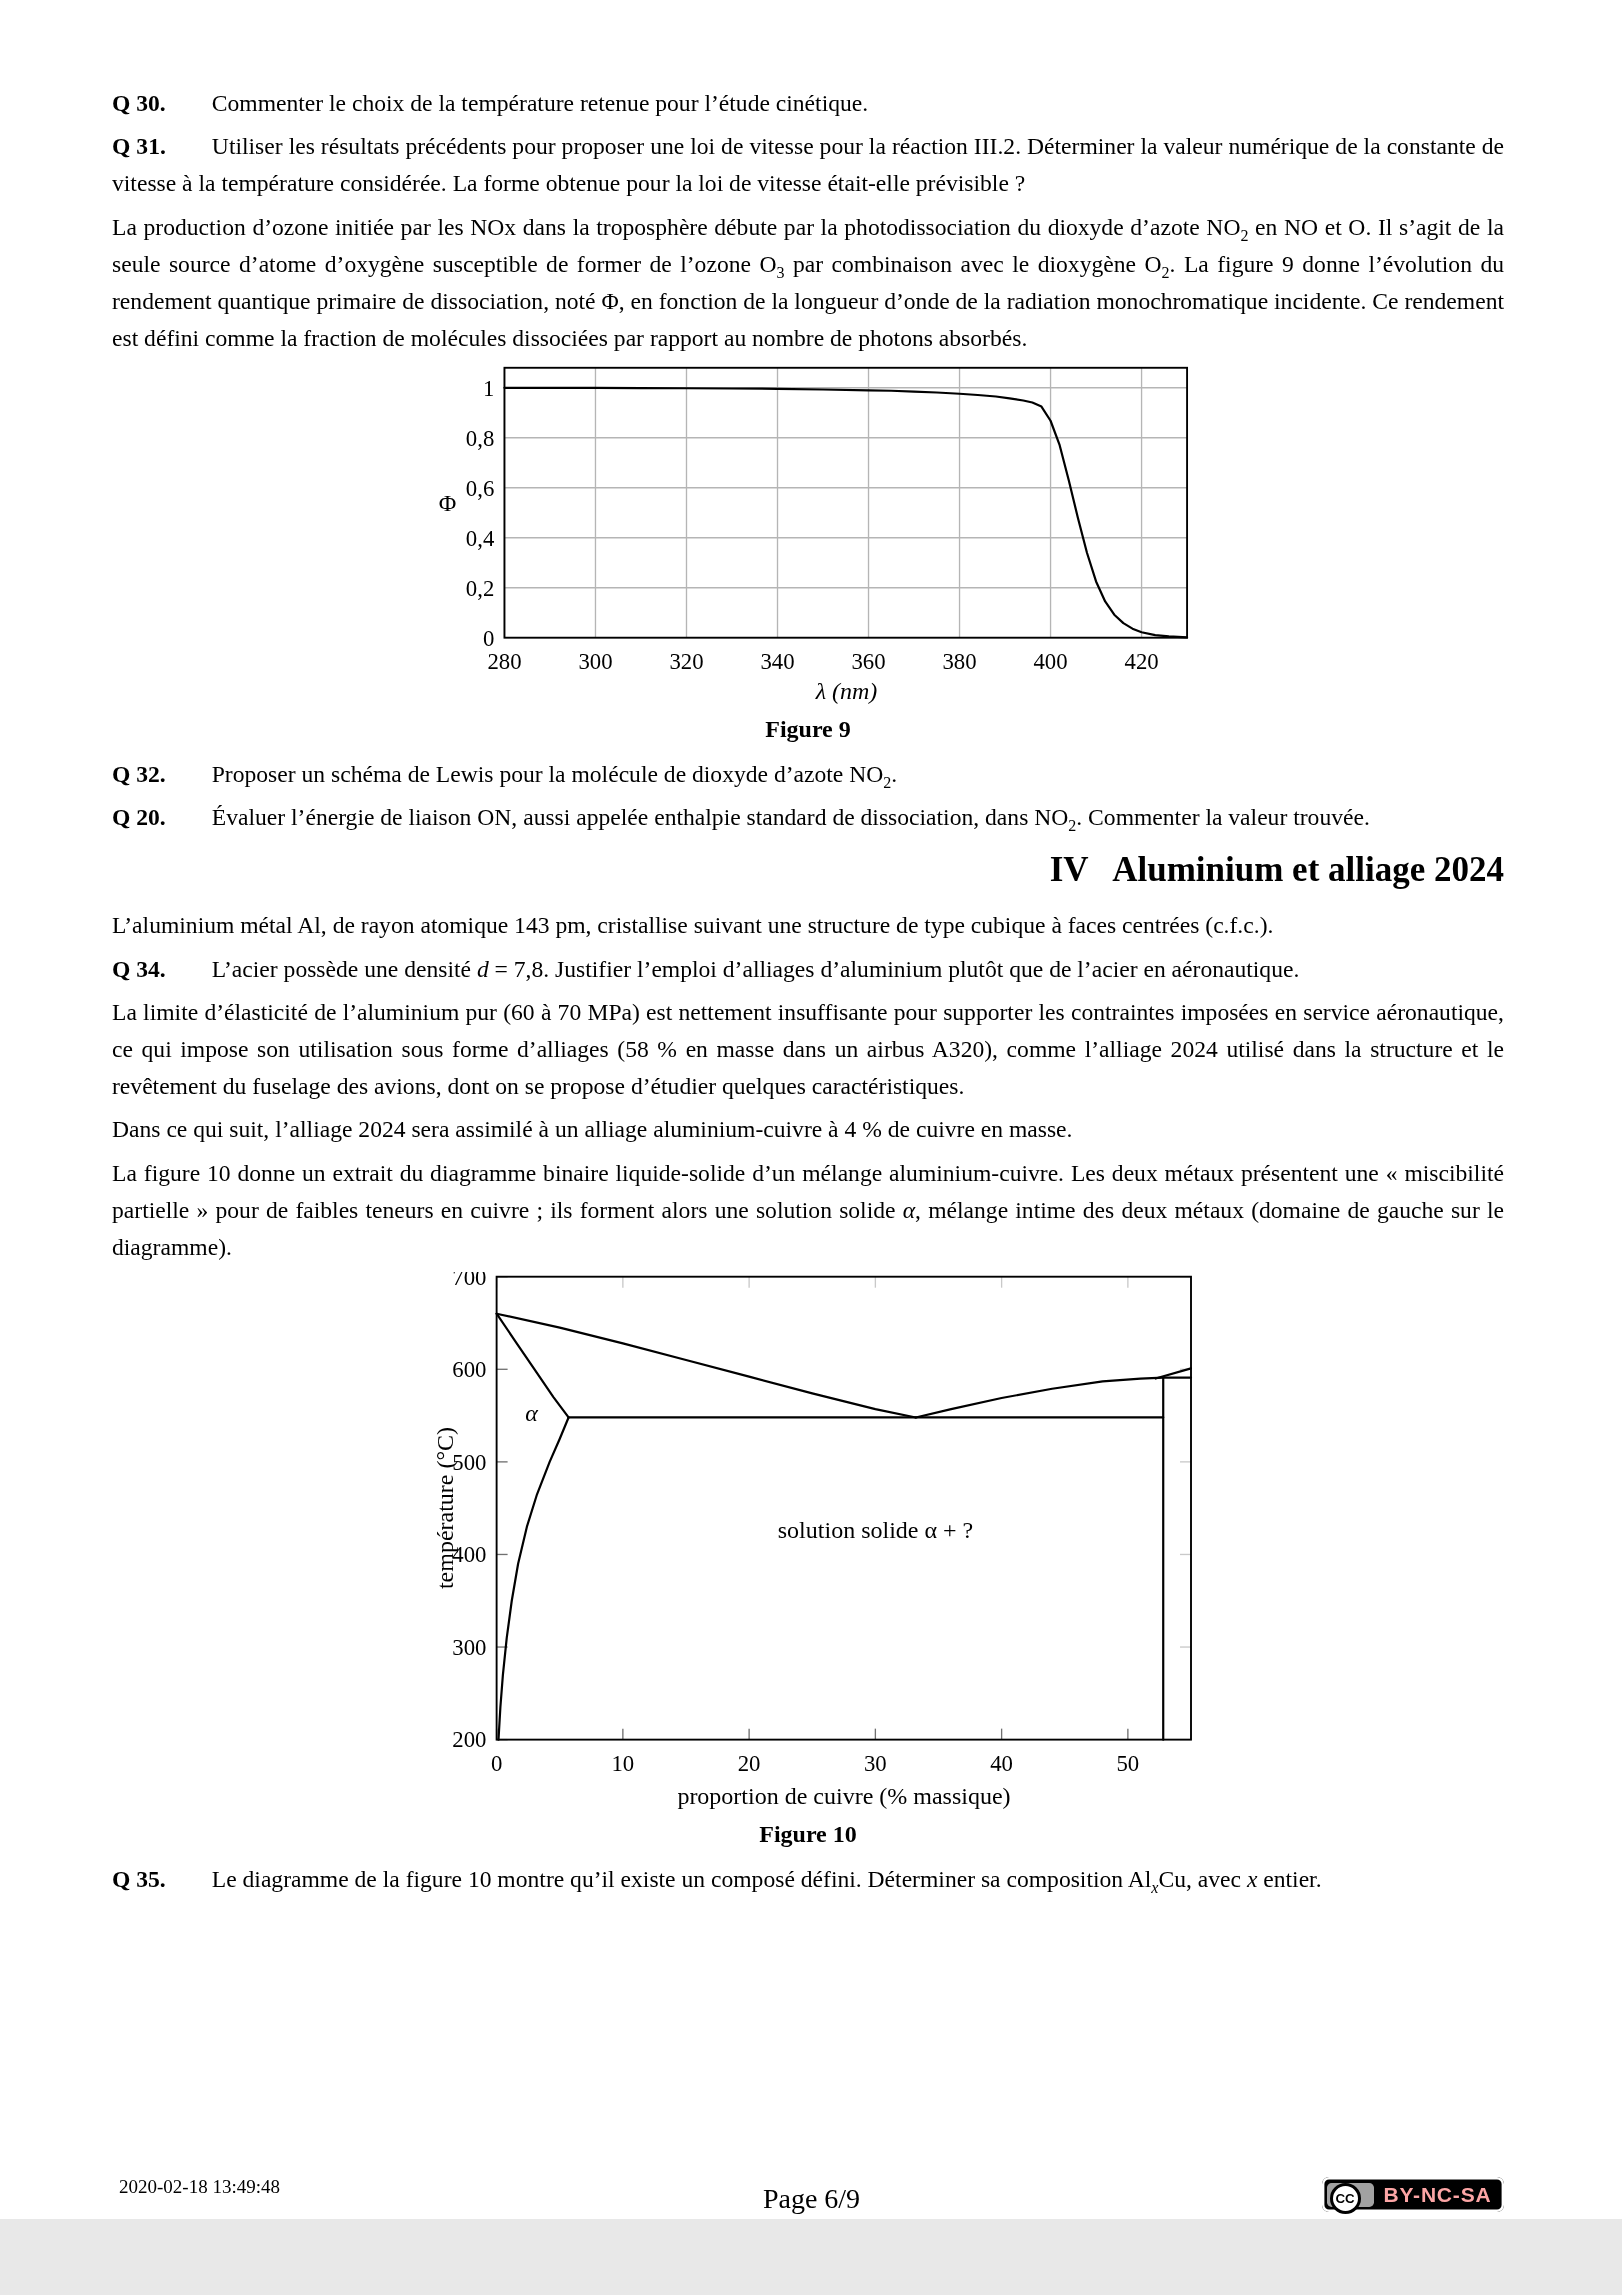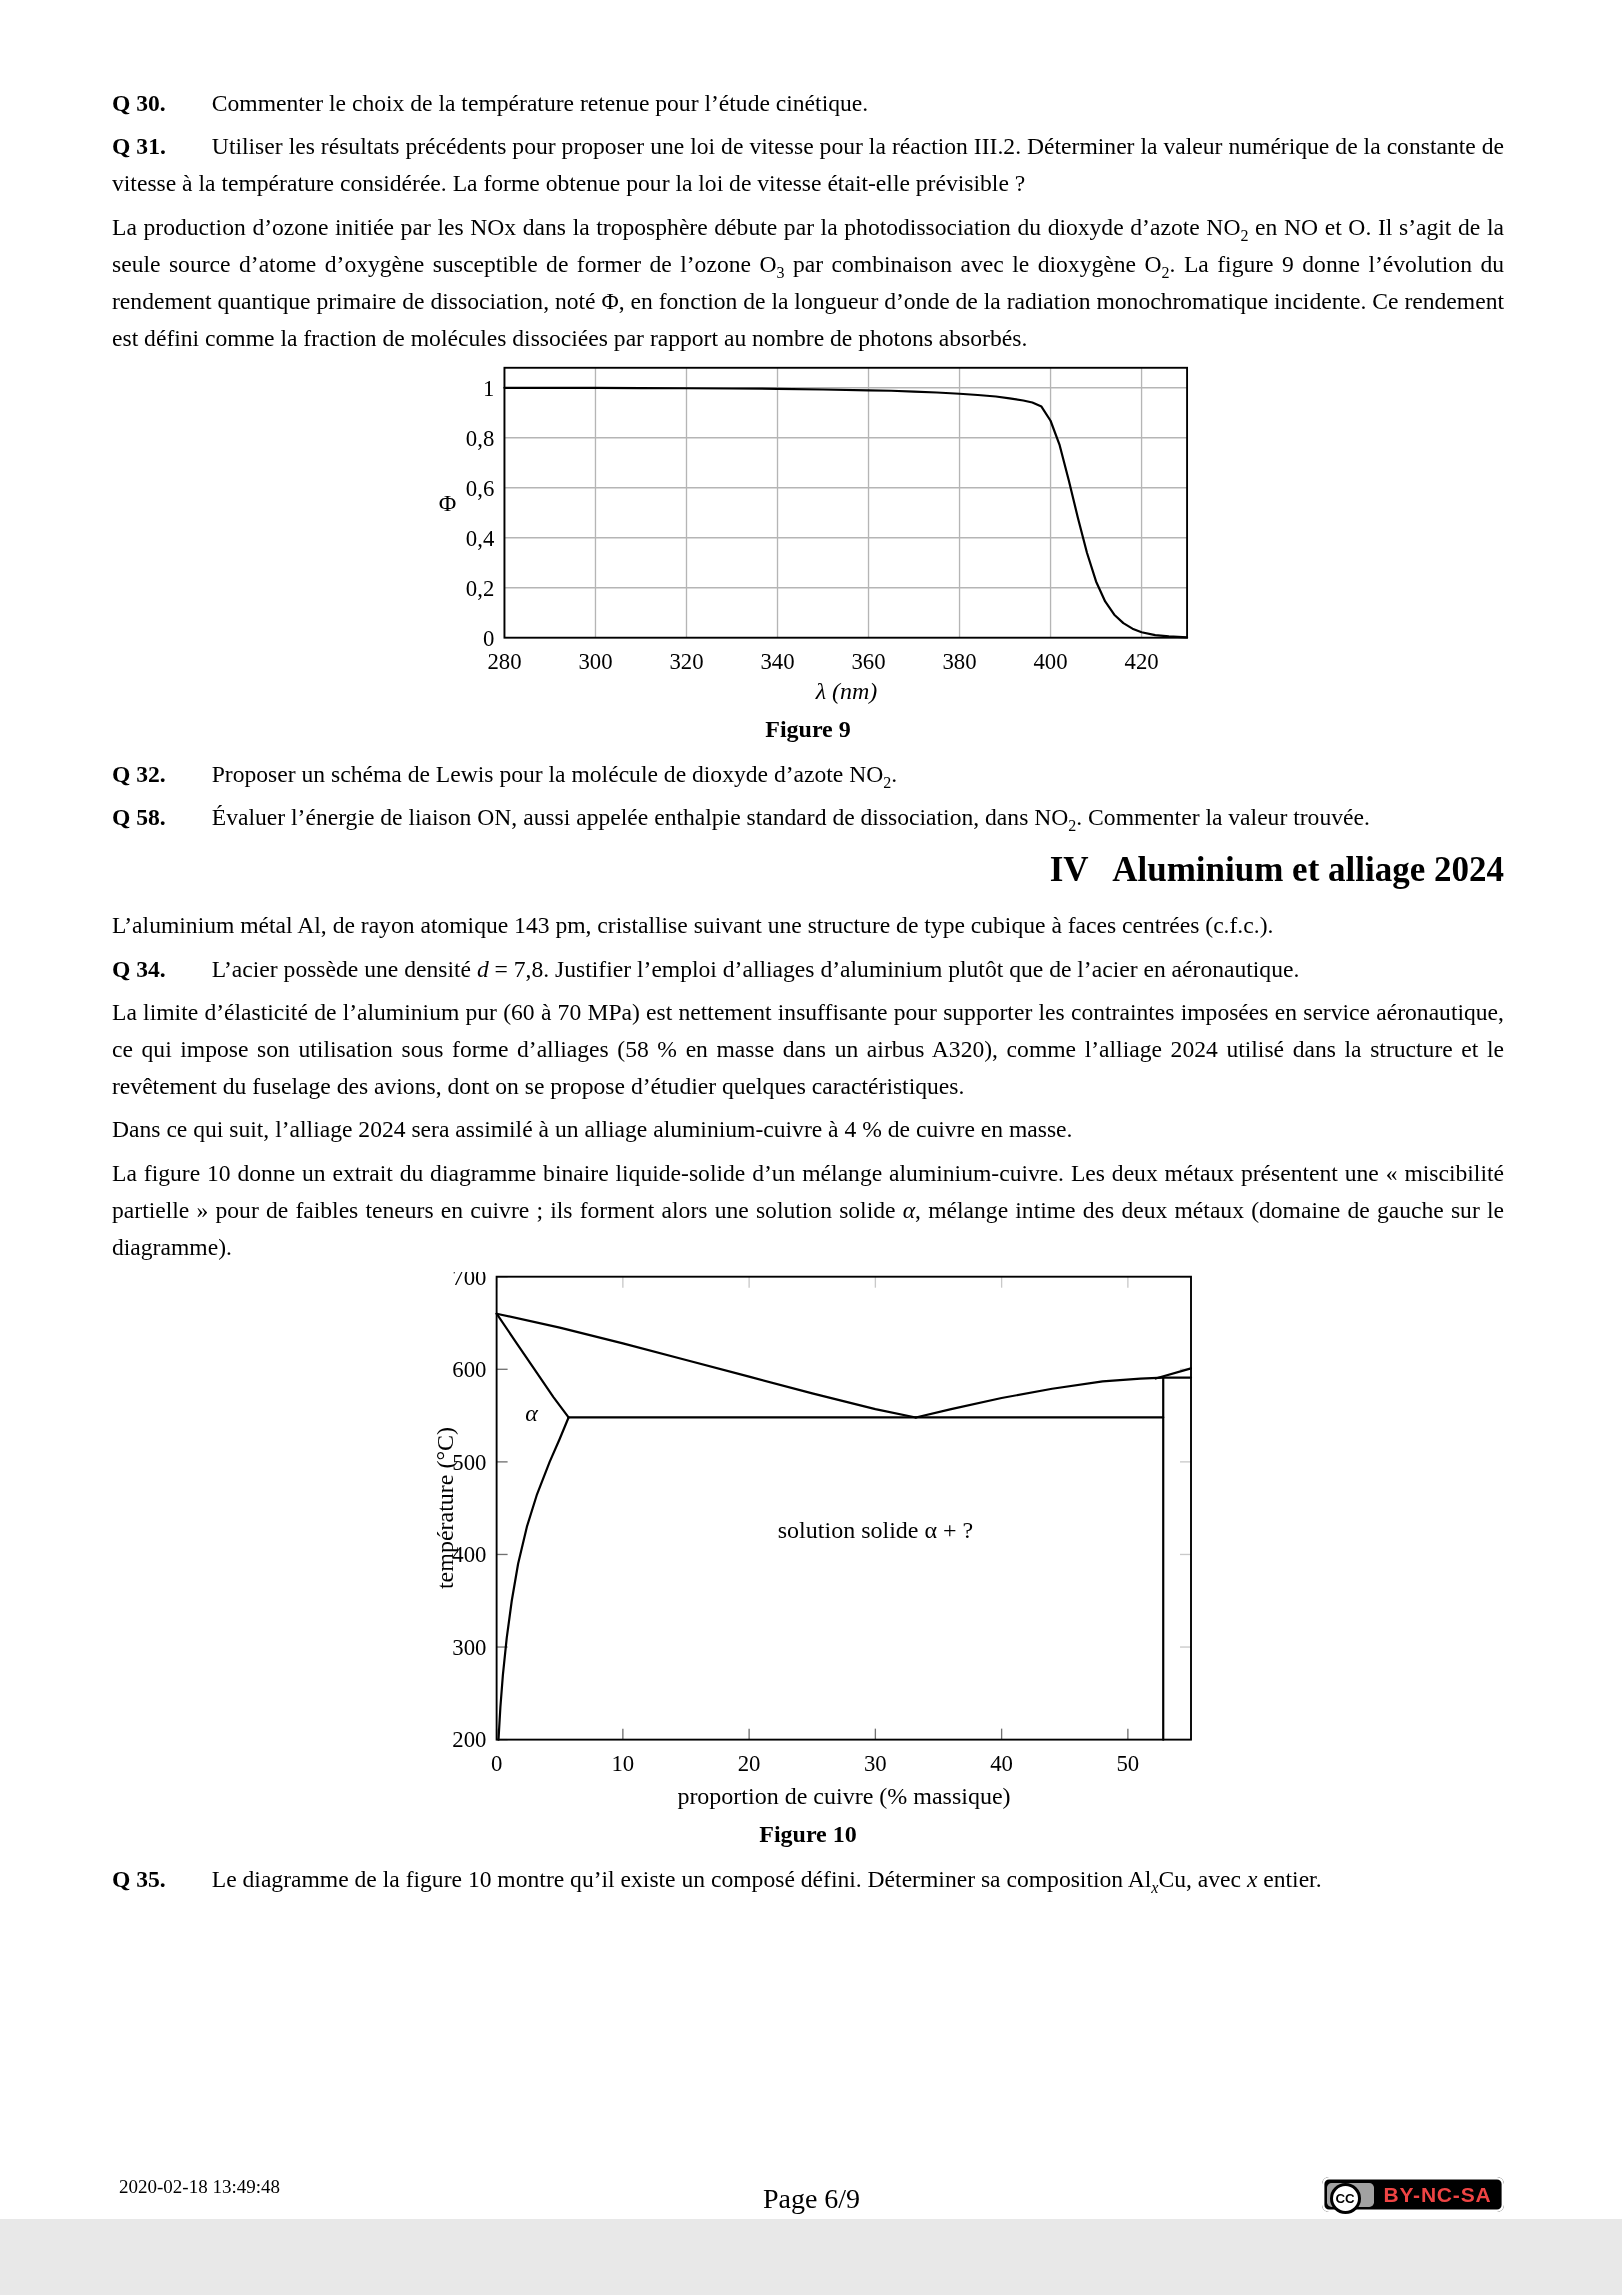--- a/index.html
+++ b/index.html
@@ -47,21 +47,21 @@
   .cc-left{
     width:47px; height:23.6px; background:#a2a2a2; border-radius:4.7px;
     display:flex; flex:0 0 auto;
   }
   .cc-circle{
     width:25px; height:25px; border-radius:50%; background:#fff; border:3.1px solid #000;
     color:#000; font:bold 13.3px "Liberation Sans", sans-serif;
     display:flex; align-items:center; justify-content:center; margin-left:2.4px;
   }
   .cc-text{
-    color:#ef4444; font:bold 21px "Liberation Sans", sans-serif; margin-left:9.4px; letter-spacing:0.8px;
+    color:#fca5a5; font:bold 21px "Liberation Sans", sans-serif; margin-left:9.4px; letter-spacing:0.8px;
   }
 </style>
 </head>
 <body>
 
 <div class="page">
 
   <p class="question">
     <span class="qlabel">Q 30.</span><span>Commenter le choix de la température retenue pour l’étude cinétique.</span>
   </p>
@@ -110,21 +110,21 @@
     </div>
     <div class="xlab">λ (nm)</div>
     <div class="figcap">Figure 9</div>
   </div>
 
   <p class="question">
     <span class="qlabel">Q 32.</span><span>Proposer un schéma de Lewis pour la molécule de dioxyde d’azote NO<sub>2</sub>.</span>
   </p>
 
   <p class="question" style="margin-bottom:11px;">
-    <span class="qlabel">Q 58.</span><span>Évaluer l’énergie de liaison ON, aussi appelée enthalpie standard de dissociation, dans NO<sub>2</sub>. Commenter la valeur trouvée.</span>
+    <span class="qlabel">Q 20.</span><span>Évaluer l’énergie de liaison ON, aussi appelée enthalpie standard de dissociation, dans NO<sub>2</sub>. Commenter la valeur trouvée.</span>
   </p>
 
   <h2>
     <span class="secnum">IV</span><span>Aluminium et alliage 2024</span>
   </h2>
 
   <p>L’aluminium métal Al, de rayon atomique 143 pm, cristallise suivant une structure de type cubique à faces centrées (c.f.c.).</p>
 
   <p class="question">
     <span class="qlabel">Q 34.</span><span>L’acier possède une densité <i>d</i> = 7,8. Justifier l’emploi d’alliages d’aluminium plutôt que de l’acier en aéronautique.</span>

